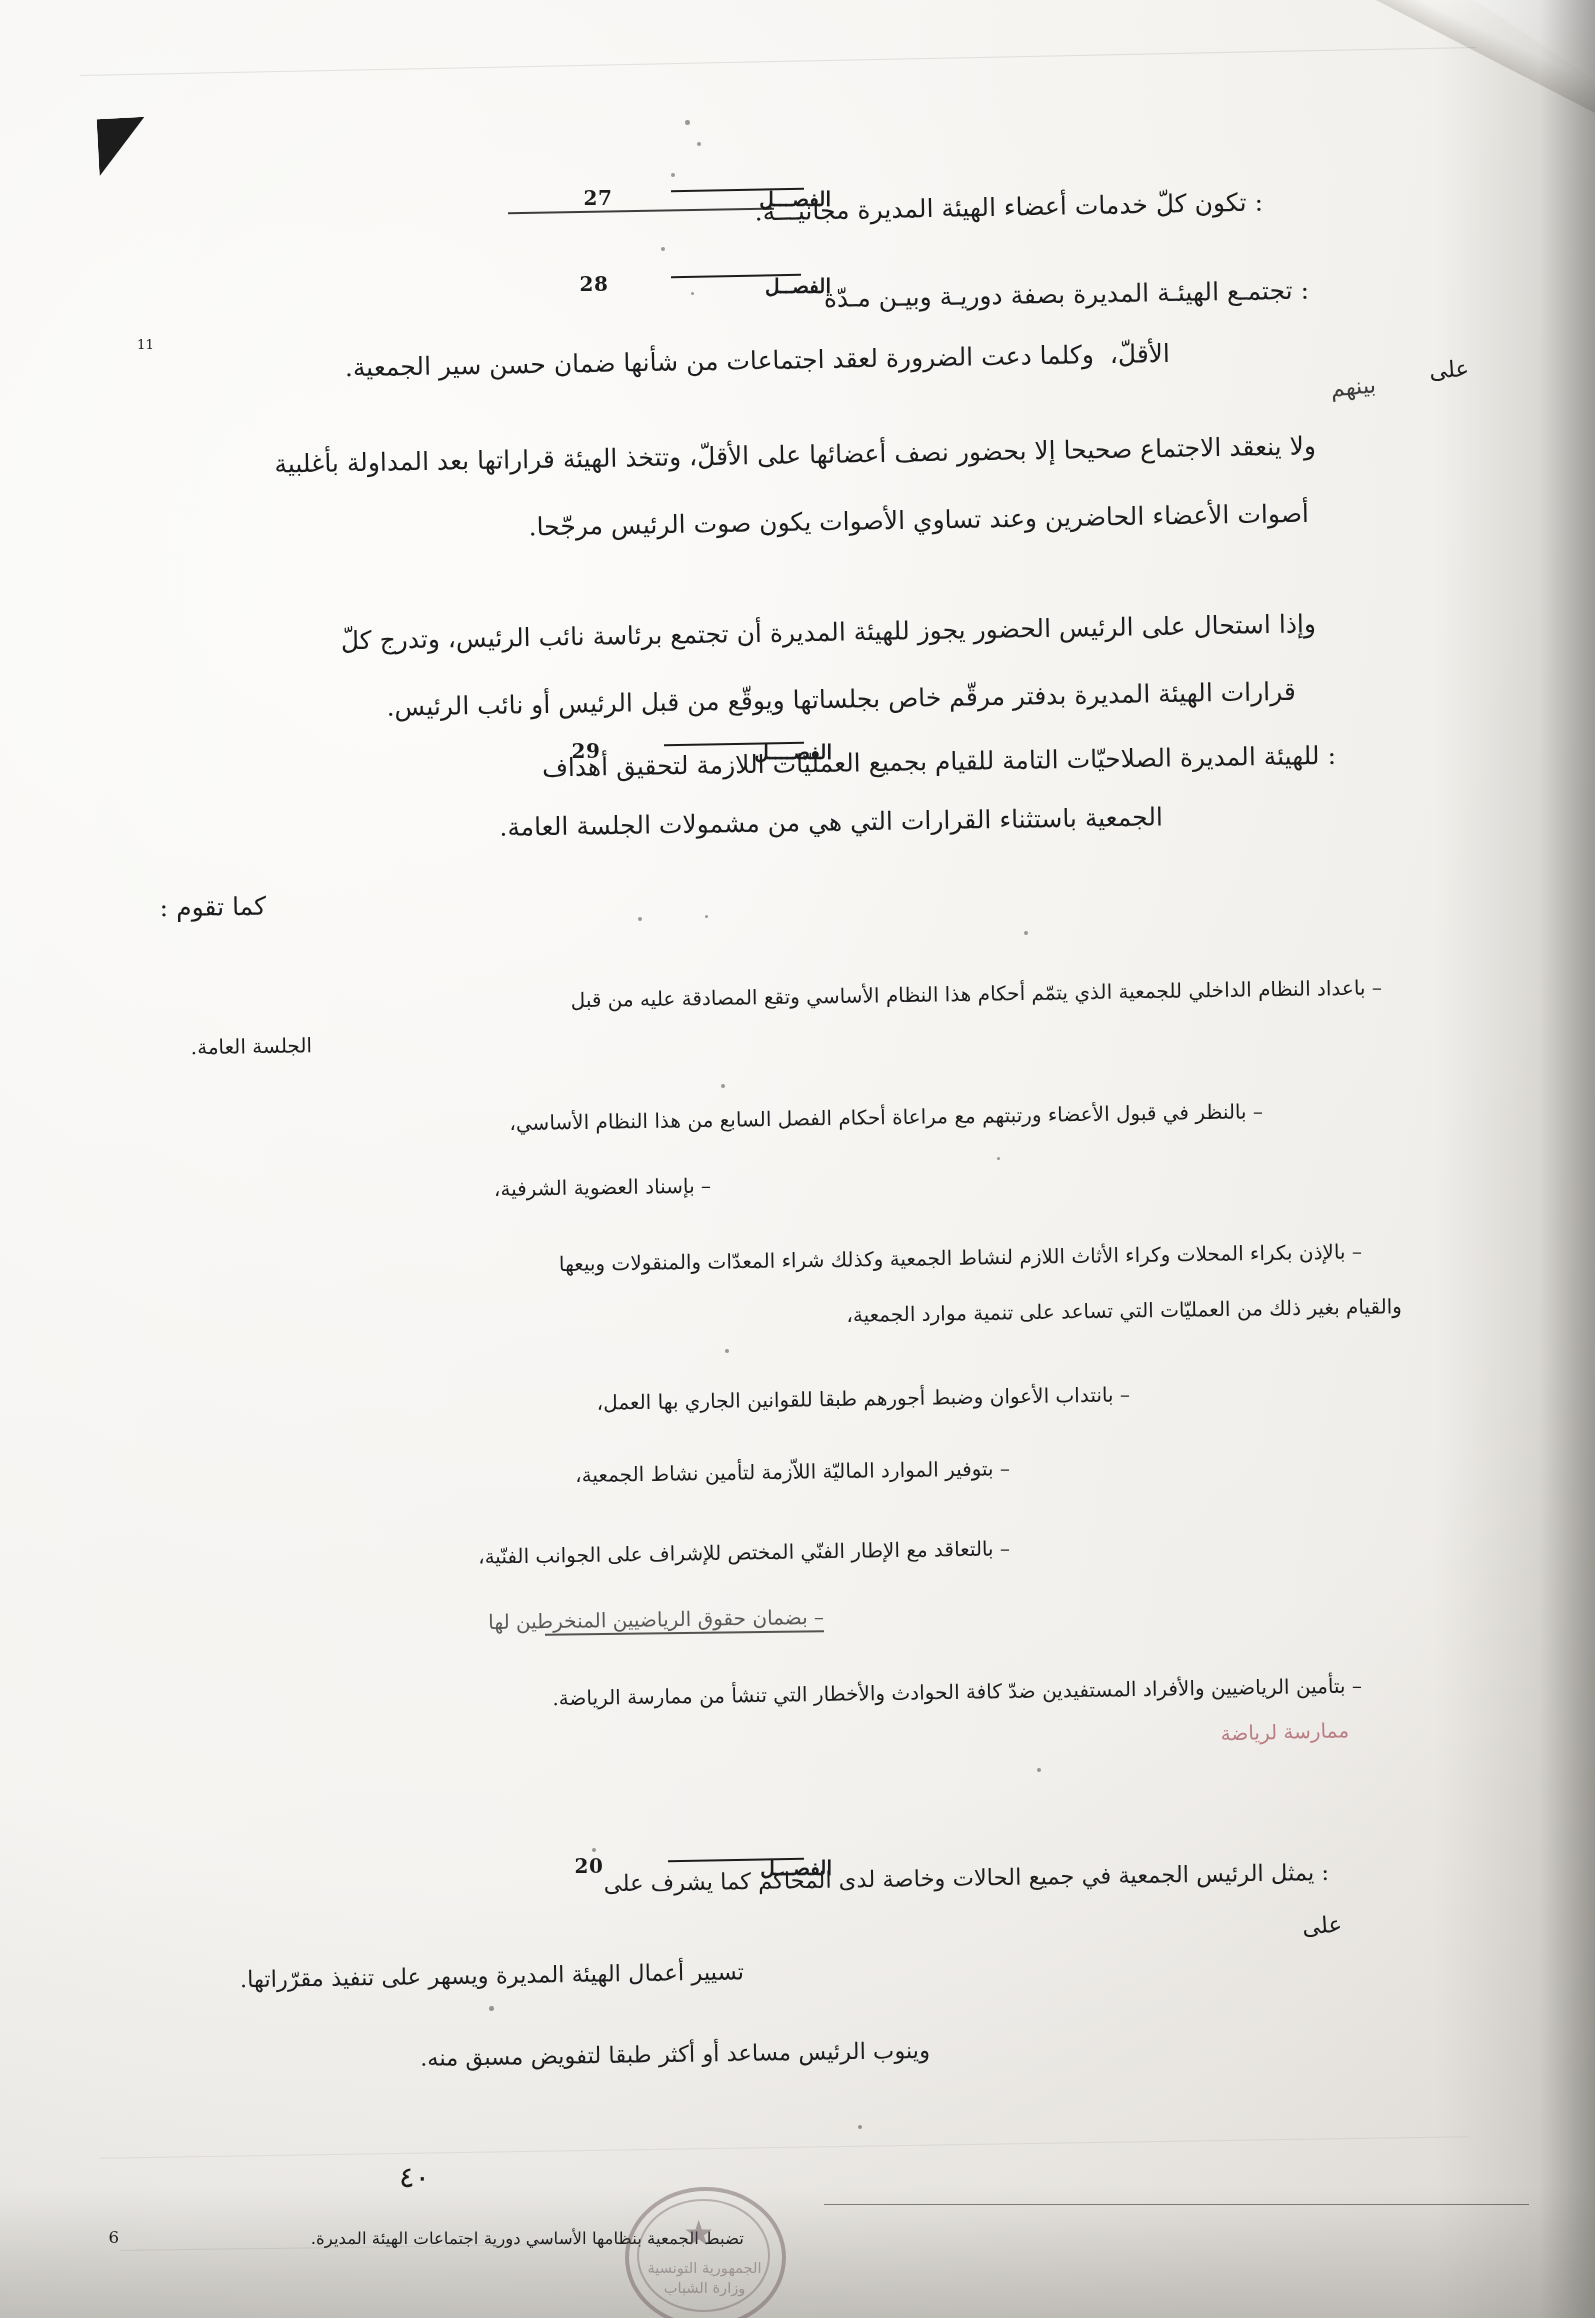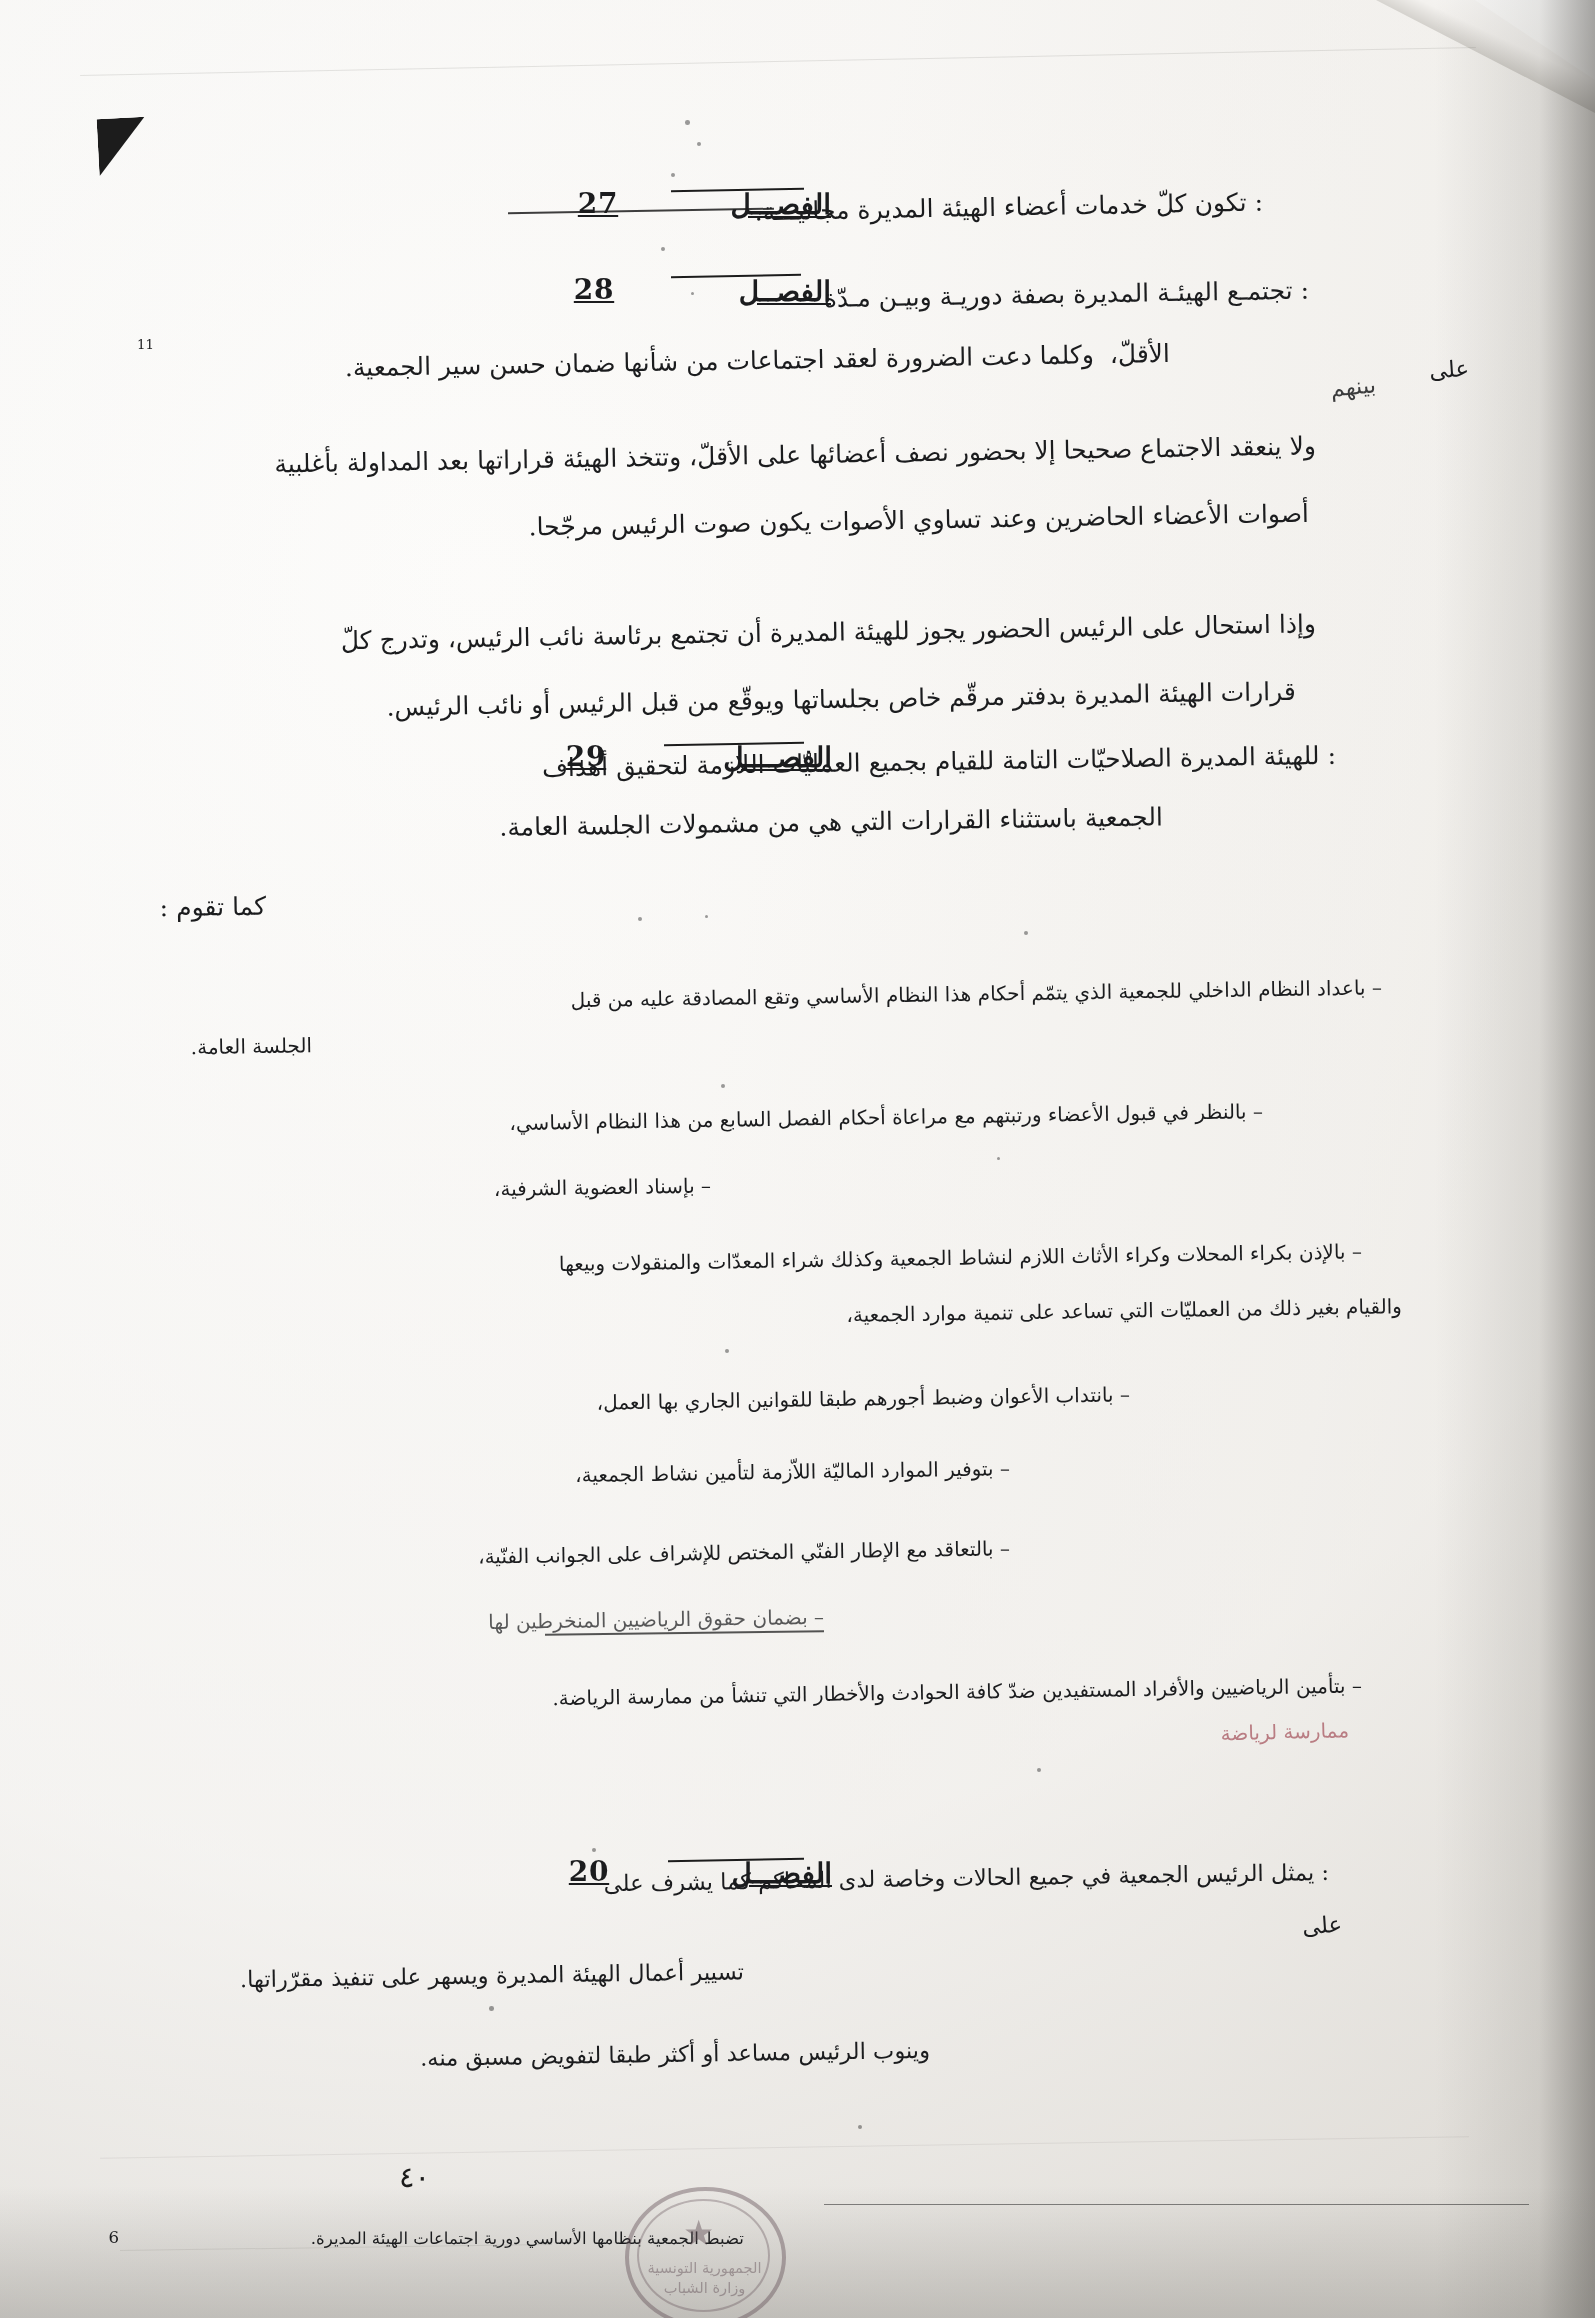--- a/index.html
+++ b/index.html
@@ -84,21 +84,21 @@
     color: #17181a;
     font-family: "DejaVu Sans", sans-serif;
     text-align: right;
     direction: rtl;
     line-height: 1.35;
   }
   .handwriting {
     font-family: "DejaVu Serif", serif;
     color: #1b1c1e;
   }
-  .art-head { font-size: 28px; font-weight: 700; letter-spacing: 0.7px; text-decoration: underline; }
+  .art-head { font-size: 20px; font-weight: 700; letter-spacing: 0.7px; }
   .body-lg  { font-size: 25px; }
   .body-md  { font-size: 22.6px; }
   .body-sm  { font-size: 20px; }
   .body-xs  { font-size: 16.6px; }
   .faded    { opacity: 0.72; }
 
   .underline-art {
     position: absolute;
     height: 2px;
     background: #1c1c1c;

